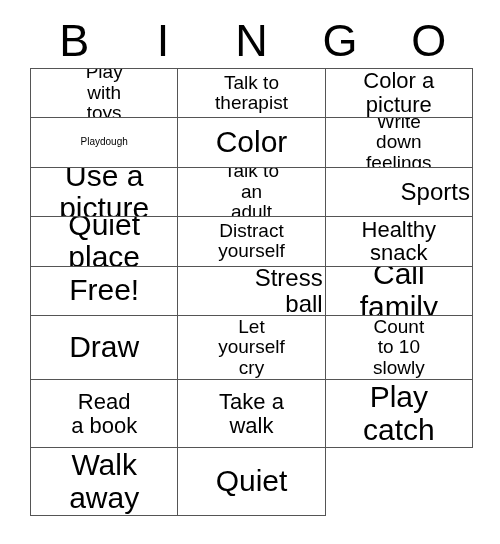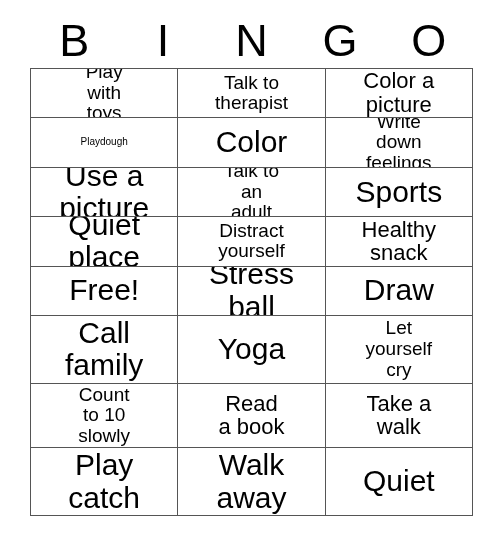--- a/index.html
+++ b/index.html
@@ -78,21 +78,21 @@
     width: 100%;
     line-height: 1.08;
     white-space: pre-line;
     word-break: normal;
   }
 
   
   .s-xsmall .cell-text { font-size: 10px; }
   .s-small  .cell-text { font-size: 19px; }
   .s-med    .cell-text { font-size: 22px; }
-  .s-large  .cell-text { font-size: 30px; }
+  .s-large  .cell-text { font-size: 24px; text-align: right; }
   .s-xlarge .cell-text { font-size: 30px; }
 </style>
 </head>
 <body>
 
 <div id="card">
 
   <div id="bingo-header">
       <div class="header-letter">B</div>
       <div class="header-letter">I</div>
@@ -151,28 +151,25 @@
 snack</span>
       </div>
       <div class="bingo-cell s-xlarge">
         <span class="cell-text">Free!</span>
       </div>
       <div class="bingo-cell s-large">
         <span class="cell-text">Stress
 ball</span>
       </div>
       <div class="bingo-cell s-xlarge">
-        <span class="cell-text">Draw</span>
-      </div>
-      <div class="bingo-cell s-xlarge">
         <span class="cell-text">Call
 family</span>
       </div>
       <div class="bingo-cell s-xlarge">
-        <span class="cell-text">Yoga</span>
+        <span class="cell-text">Draw</span>
       </div>
       <div class="bingo-cell s-small">
         <span class="cell-text">Let
 yourself
 cry</span>
       </div>
       <div class="bingo-cell s-small">
         <span class="cell-text">Count
 to 10
 slowly</span>

